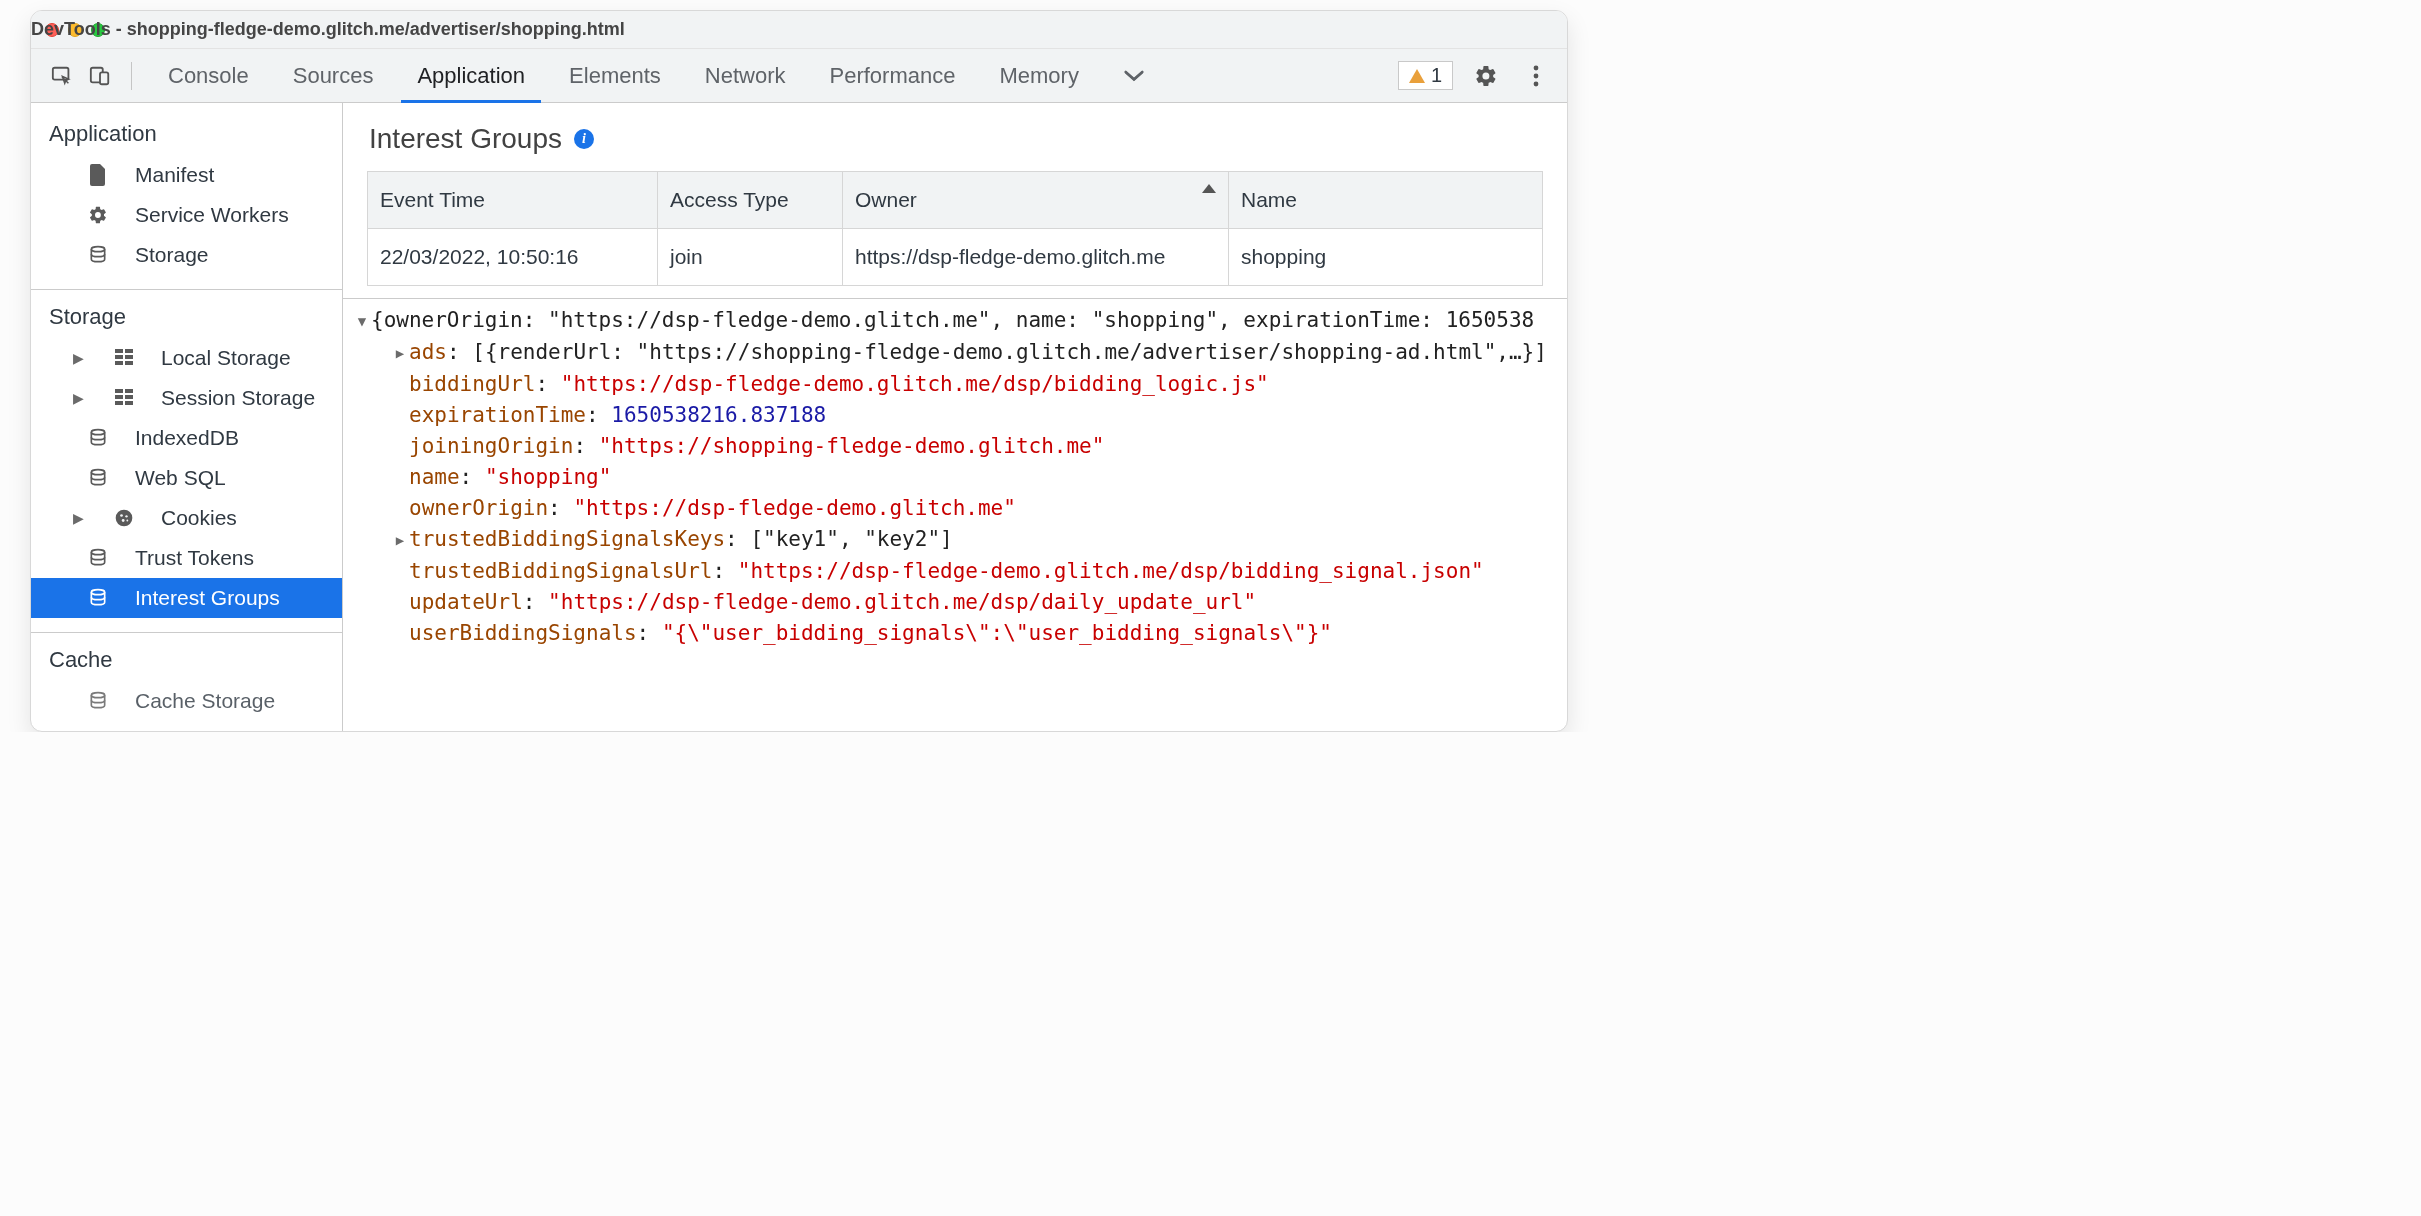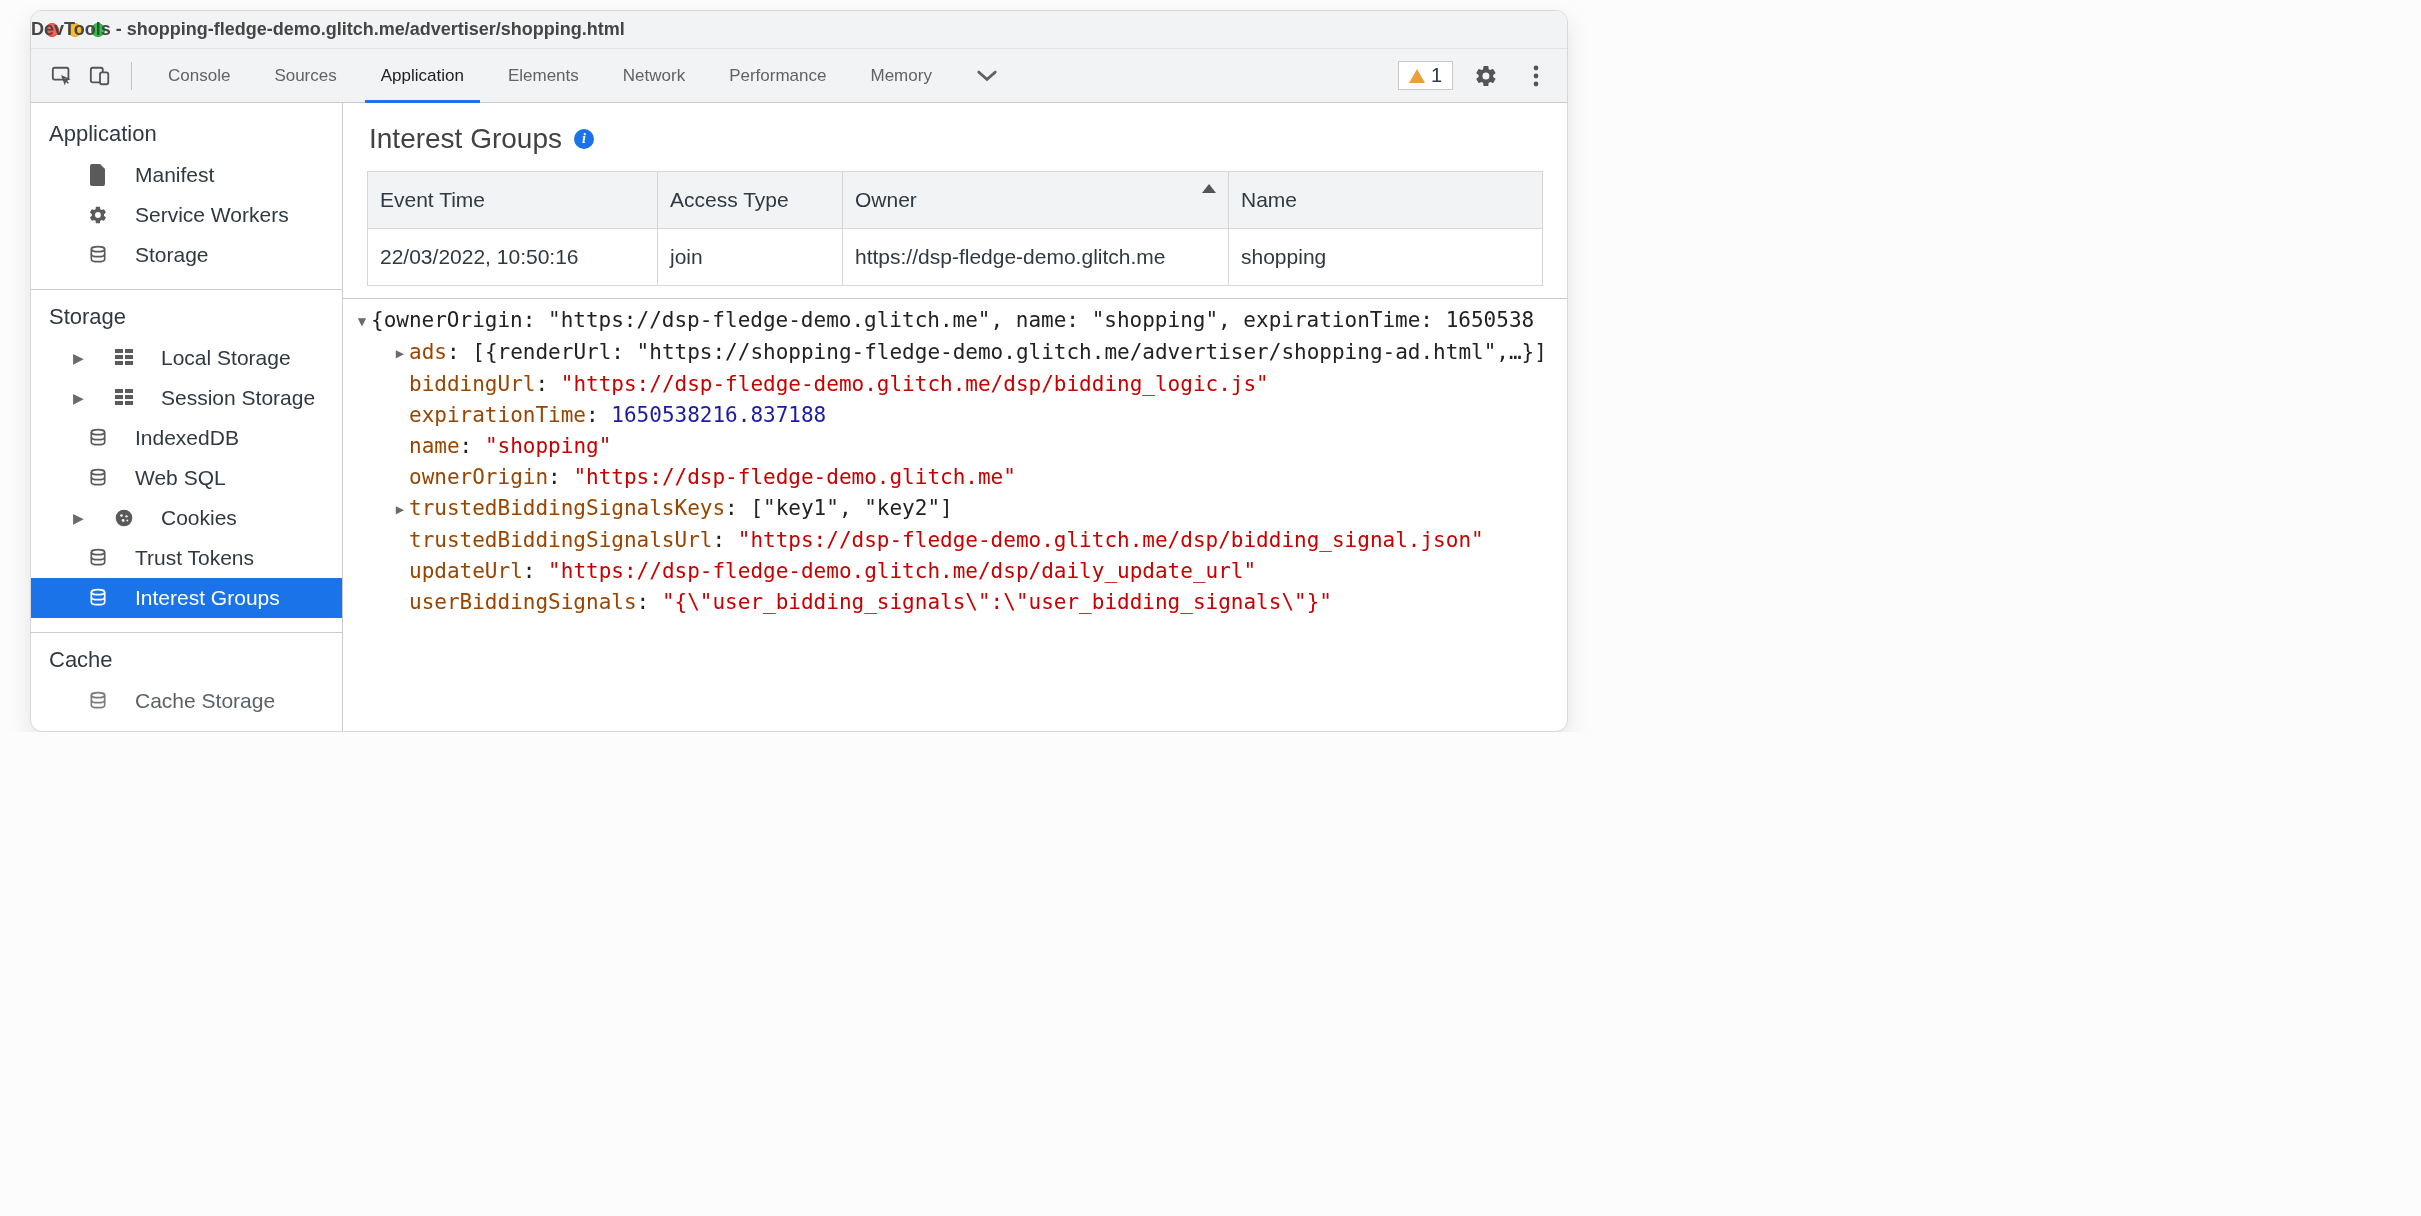--- a/index.html
+++ b/index.html
@@ -70,21 +70,21 @@
   .toolbtn {
     display: inline-flex; align-items: center; justify-content: center;
     width: 34px; height: 34px; color: #555; cursor: pointer;
   }
   .toolsep {
     width: 1px; height: 28px; background: #c5c5c5; margin: 0 10px;
   }
   .tabs { display: flex; align-items: stretch; height: 100%; }
   .tab {
     display: flex; align-items: center; padding: 0 22px;
-    font-size: 17px; color: #5f6368; cursor: pointer; position: relative;
+    font-size: 22px; color: #5f6368; cursor: pointer; position: relative;
   }
   .tab.active { color: #202124; }
   .tab.active::after {
     content: ""; position: absolute; left: 6px; right: 6px; bottom: -1px;
     height: 3px; background: var(--tab-active);
   }
   .toolbar-right { margin-left: auto; display: flex; align-items: center; gap: 16px; }
   .warn-badge {
     display: inline-flex; align-items: center; gap: 6px;
     border: 1px solid #c9c9c9; background: #fff;
@@ -410,20 +410,23 @@
         <div class="row">
           <span class="indent"></span><span class="tw">▶</span><span class="key">ads</span><span class="plain">: </span><span class="plain">[{renderUrl: "https://shopping-fledge-demo.glitch.me/advertiser/shopping-ad.html",…}]</span>
         </div>
         <div class="row">
           <span class="indent"></span><span class="tw"></span><span class="key">biddingUrl</span><span class="plain">: </span><span class="str">"https://dsp-fledge-demo.glitch.me/dsp/bidding_logic.js"</span>
         </div>
         <div class="row">
           <span class="indent"></span><span class="tw"></span><span class="key">expirationTime</span><span class="plain">: </span><span class="num">1650538216.837188</span>
         </div>
         <div class="row">
+          <span class="indent"></span><span class="tw"></span><span class="key">joiningOrigin</span><span class="plain">: </span><span class="str">"https://shopping-fledge-demo.glitch.me"</span>
+        </div>
+        <div class="row">
           <span class="indent"></span><span class="tw"></span><span class="key">name</span><span class="plain">: </span><span class="str">"shopping"</span>
         </div>
         <div class="row">
           <span class="indent"></span><span class="tw"></span><span class="key">ownerOrigin</span><span class="plain">: </span><span class="str">"https://dsp-fledge-demo.glitch.me"</span>
         </div>
         <div class="row">
           <span class="indent"></span><span class="tw">▶</span><span class="key">trustedBiddingSignalsKeys</span><span class="plain">: </span><span class="plain">["key1", "key2"]</span>
         </div>
         <div class="row">
           <span class="indent"></span><span class="tw"></span><span class="key">trustedBiddingSignalsUrl</span><span class="plain">: </span><span class="str">"https://dsp-fledge-demo.glitch.me/dsp/bidding_signal.json"</span>

